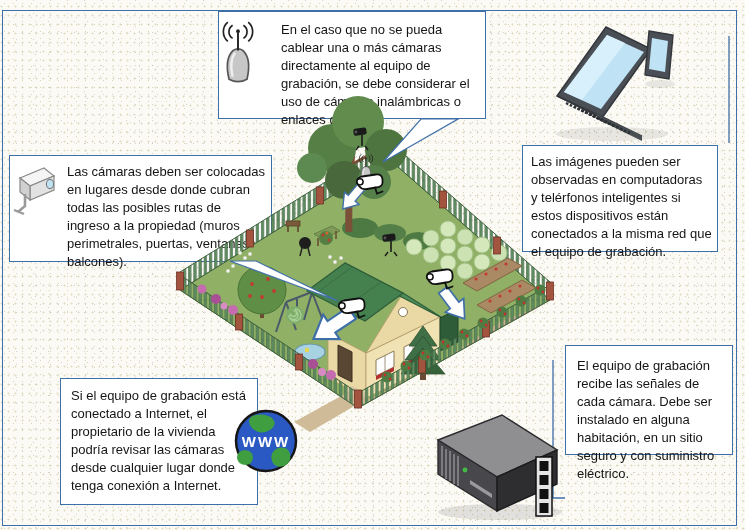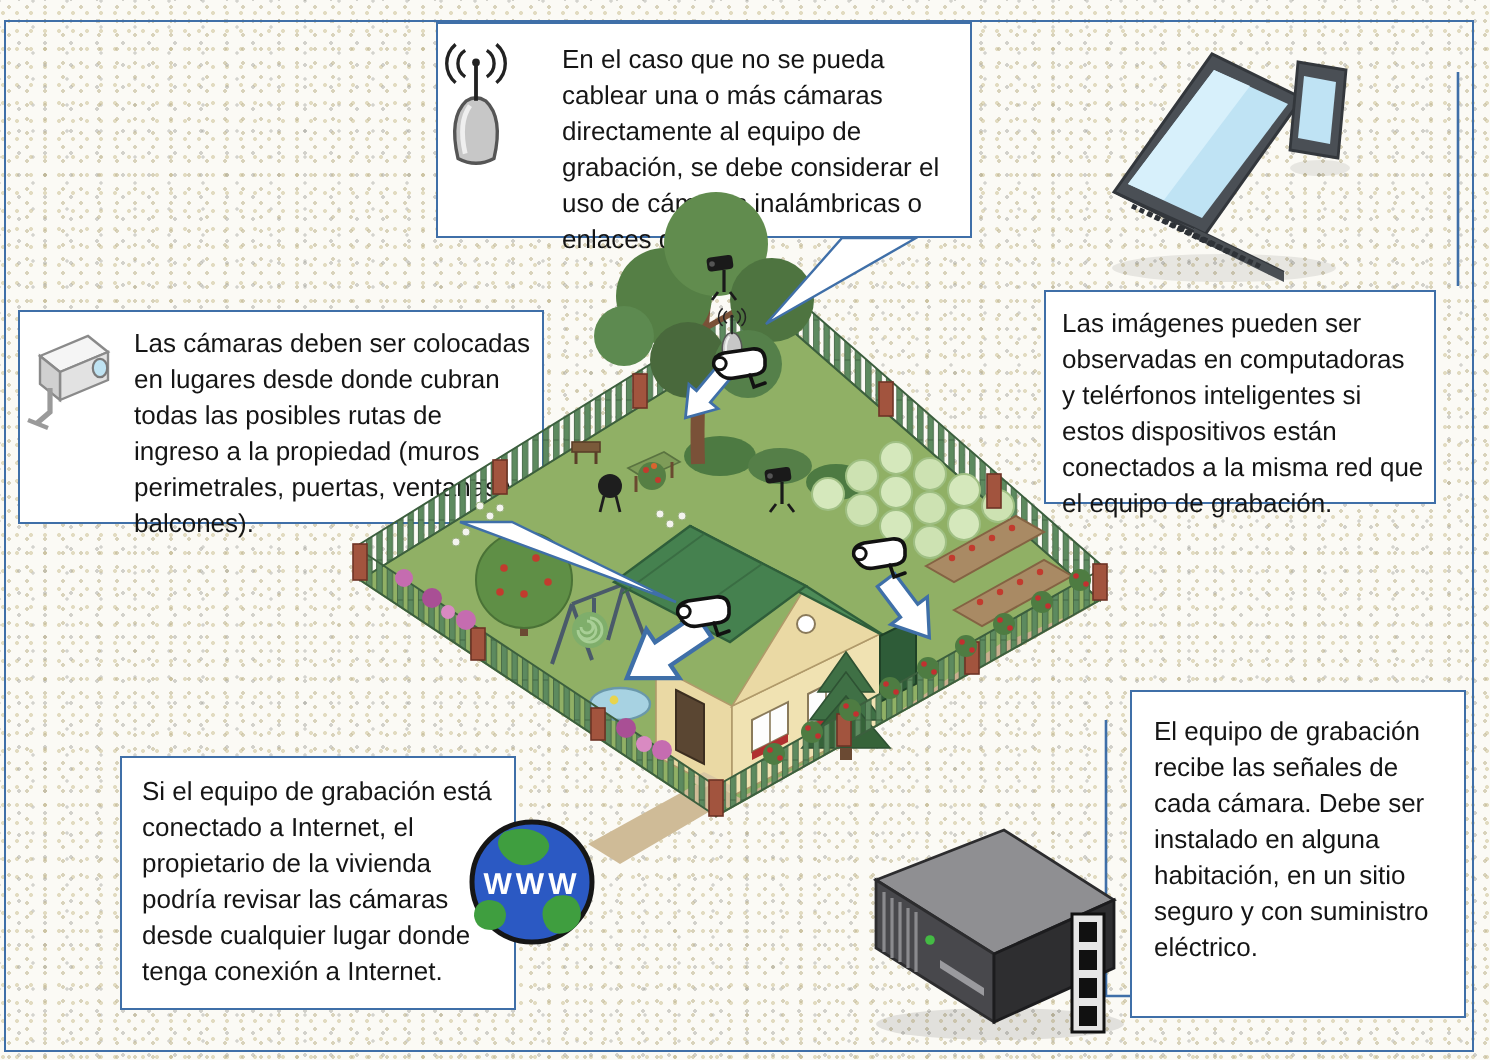--- a/index.html
+++ b/index.html
@@ -22,21 +22,21 @@
   }
   .c-text{position:absolute;}
   #box-wireless{left:218px;top:11px;width:268px;height:108px;}
   #box-wireless .c-text{left:62px;top:9px;right:5px;}
   #box-placement{left:9px;top:155px;width:263px;height:107px;}
   #box-placement .c-text{left:57px;top:7px;right:4px;}
   #box-viewing{left:522px;top:145px;width:196px;height:107px;}
   #box-viewing .c-text{left:8px;top:7px;right:5px;}
   #box-internet{left:60px;top:378px;width:198px;height:127px;padding-left:40px;}
   #box-internet .c-text{left:10px;top:8px;right:6px;}
-  #box-recorder{left:565px;top:345px;width:168px;height:164px;padding-left:47px;}
+  #box-recorder{left:565px;top:345px;width:168px;height:110px;padding-left:47px;}
   #box-recorder .c-text{left:11px;top:11px;right:6px;}
   svg.overlay{position:absolute;left:0;top:0;z-index:3;pointer-events:none;}
 </style>
 </head>
 <body>
 
 <div class="stage">
   <div class="frame"></div>
 
   <div class="callout" id="box-wireless">

